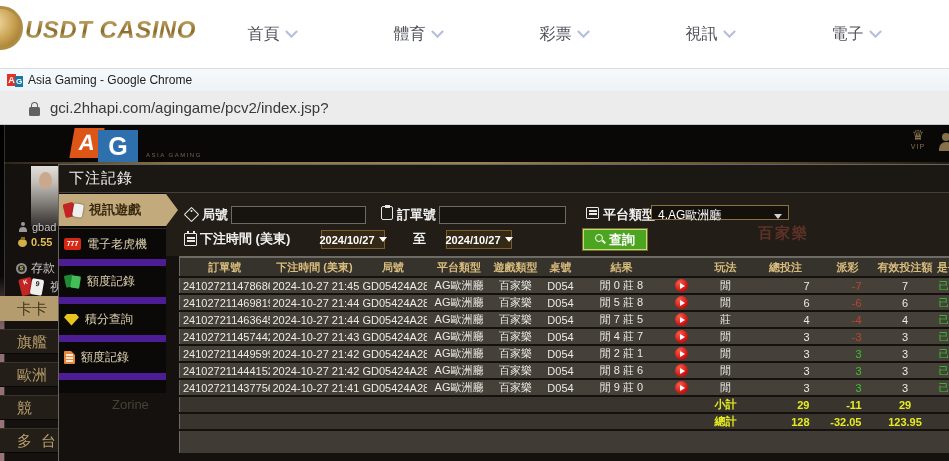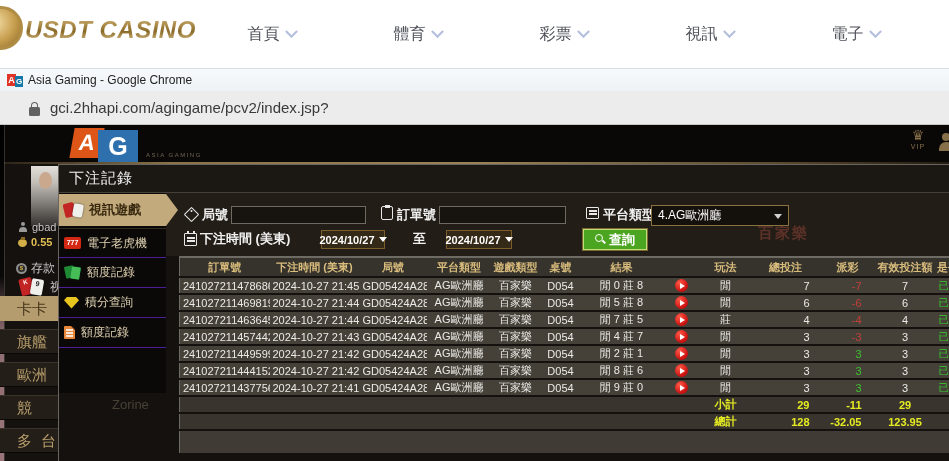--- a/index.html
+++ b/index.html
@@ -94,22 +94,22 @@
     color:rgba(150,70,55,.5);letter-spacing:2px;}
 
   
   .menu{position:absolute;left:0;top:28px;width:107px;height:200px;background:#0b0907;}
   .menu-active{position:absolute;left:0;top:1px;width:107px;height:32px;background:#c2aa7c;
     display:flex;align-items:center;gap:5px;padding-left:5px;box-sizing:border-box;
     font-size:13px;font-weight:bold;color:#38290f;cursor:pointer;}
   .menu-active::after{content:'';position:absolute;right:-12px;top:0;border-top:16px solid transparent;
     border-bottom:16px solid transparent;border-left:12px solid #c2aa7c;}
   .menu-items{position:absolute;left:0;top:35px;width:107px;}
-  .menu-item{height:30px;display:flex;align-items:center;gap:6px;padding-left:5px;box-sizing:border-box;
-    border-bottom:1px solid #4c1d95;font-size:12px;color:#ddd0b0;cursor:pointer;white-space:nowrap;}
+  .menu-item{height:38px;display:flex;align-items:center;gap:6px;padding-left:5px;box-sizing:border-box;
+    border-bottom:7px solid #4c1d95;font-size:12px;color:#ddd0b0;cursor:pointer;white-space:nowrap;}
   .menu-item:first-child{border-top:1px solid #332c22;}
   .mi{flex:0 0 auto;position:relative;}
   .cards-icon{width:20px;height:17px;}
   .cards-icon .card-red{width:11px;height:14px;font-size:5px;line-height:7px;}
   .cards-icon .card-white{left:9px;width:10px;height:13px;font-size:6px;line-height:8px;}
   .slot-777-icon{width:17px;height:12px;background:#d42814;border-radius:2px;color:#fff;
     font-size:7px;font-weight:bold;text-align:center;line-height:12px;}
   .table-games-icon{width:17px;height:14px;}
   .table-games-icon::before{content:'';position:absolute;left:1px;top:0;width:9px;height:12px;
     background:#1e8a34;transform:rotate(-12deg);border-radius:1px;}
@@ -133,21 +133,21 @@
   .list-icon{width:11px;height:10px;border:1.5px solid #e8e8e8;border-radius:1px;box-sizing:content-box;}
   .list-icon::before{content:'';position:absolute;left:1.5px;top:2px;width:8px;height:1.5px;background:#e8e8e8;
     box-shadow:0 3px 0 #e8e8e8;}
   .calendar-icon{width:11px;height:11px;border:1.5px solid #e8e8e8;border-radius:1px;box-sizing:content-box;}
   .calendar-icon::before{content:'';position:absolute;left:1.5px;top:-3px;width:2px;height:3px;background:#e8e8e8;
     box-shadow:6px 0 0 #e8e8e8;}
   .calendar-icon::after{content:'';position:absolute;left:1.5px;top:3px;width:8px;height:1.5px;background:#e8e8e8;
     box-shadow:0 3px 0 #e8e8e8;}
   .txt-input{position:absolute;height:18px;background:#17130f;border:1px solid #6e6962;color:#ddd;
     font-size:11px;padding:0 4px;box-sizing:border-box;outline:none;font-family:"Liberation Sans",sans-serif;}
-  .select-box{position:absolute;height:21px;background:#14100c;border:1px solid #8a7340;box-sizing:border-box;
+  .select-box{position:absolute;height:15px;background:#14100c;border:1px solid #8a7340;box-sizing:border-box;
     color:#fff;font-size:12px;line-height:19px;padding-left:6px;cursor:pointer;}
   .caret{position:absolute;right:6px;top:8px;border-left:4px solid transparent;border-right:4px solid transparent;
     border-top:5px solid #d0d0d0;}
   .date-box{position:absolute;height:19px;background:#342817;border:1px solid #7c5c28;box-sizing:border-box;
     color:#fff;font-size:11px;font-weight:bold;display:flex;align-items:center;justify-content:center;gap:4px;cursor:pointer;}
   .date-box .caret{position:static;border-top-color:#fff;}
   .search-btn{position:absolute;left:524px;top:64px;width:64px;height:21px;background:#4ca520;
     border:1px solid #c2dd7a;outline:1px solid #7a6a30;box-sizing:border-box;color:#fff;font-size:13px;
     font-weight:bold;display:flex;align-items:center;justify-content:center;gap:3px;cursor:pointer;}
   .search-icon{width:11px;height:11px;position:relative;}

